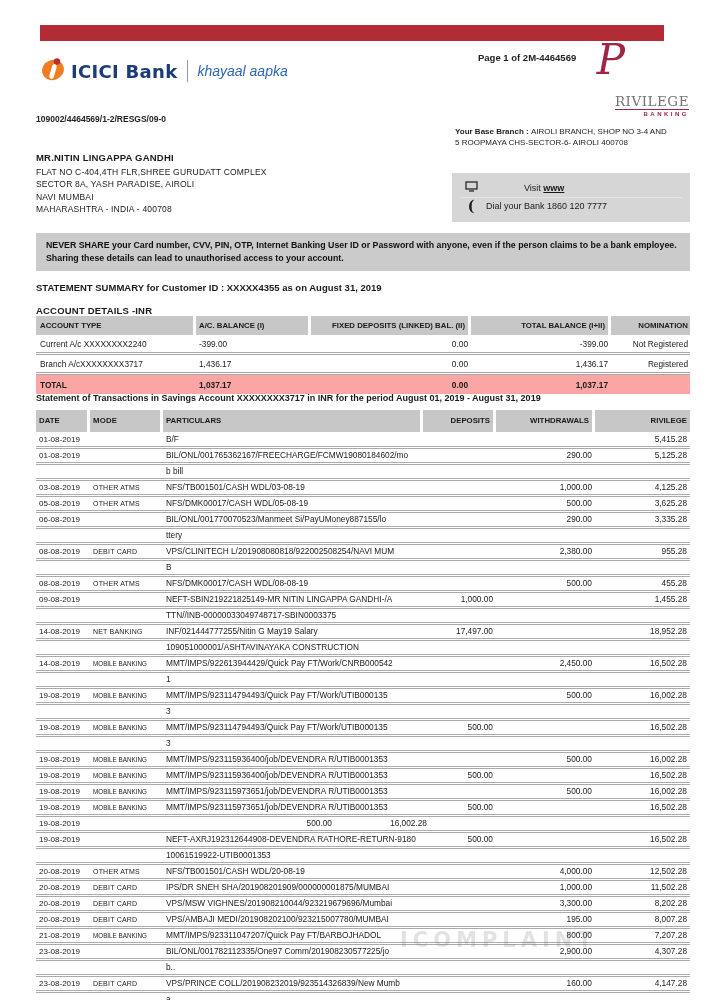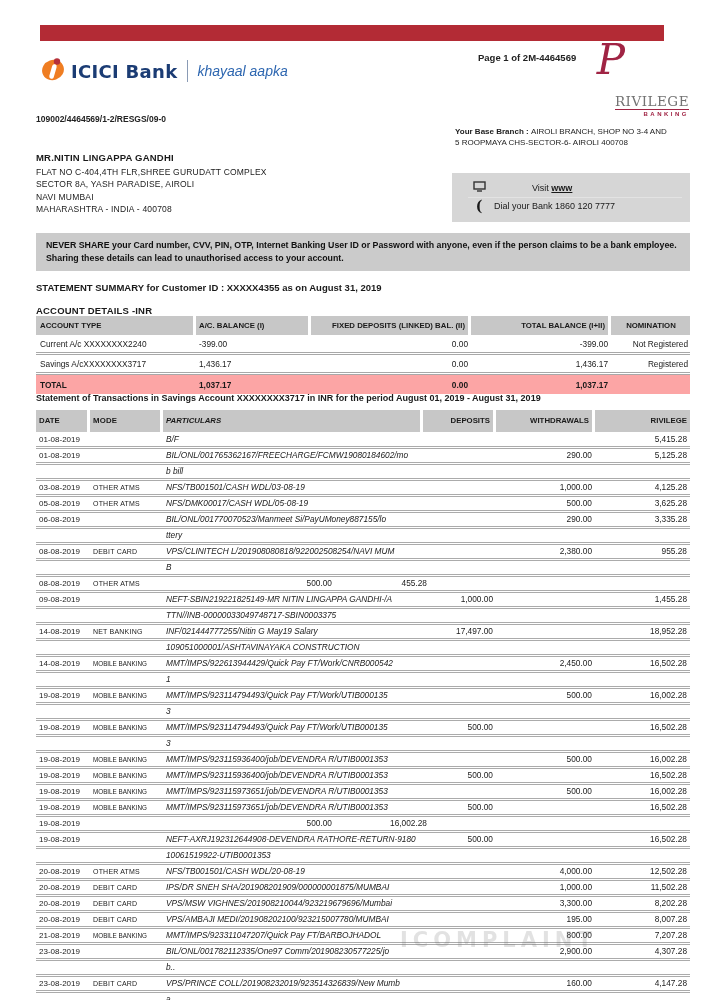--- a/index.html
+++ b/index.html
@@ -29,40 +29,40 @@
   .ref { position:absolute; left:36px; top:114px; font-size:8.5px; font-weight:bold; color:#222; }
 
   .branch { position:absolute; left:455px; top:127px; width:238px; font-size:8px; line-height:10.5px; color:#222; }
   .branch .bold { font-weight:bold; }
 
   .customer { position:absolute; left:36px; top:152px; }
   .cust-name { font-size:9.5px; font-weight:bold; margin-bottom:3px; letter-spacing:0.2px; }
   .addr-line { font-size:8.5px; line-height:12.3px; letter-spacing:0.2px; }
 
   .contact-box { position:absolute; left:452px; top:173px; width:238px; height:49px; background:#d6d6d6; padding:5px 8px; }
-  .contact-row { display:flex; align-items:center; font-size:9px; color:#1a1a1a; padding:3px 0;margin-left:8px; }
+  .contact-row { display:flex; align-items:center; font-size:9px; color:#1a1a1a; padding:3px 0; }
   .contact-row + .contact-row { border-top:1px solid #e3e3e3; }
   .c-icon { width:22px; text-align:center; margin-right:4px; }
   .visit-text { margin-left:38px; }
   .visit-link { font-weight:bold; text-decoration:underline; }
   .phone-glyph { font-weight:bold; font-size:14px; font-family:"DejaVu Serif", serif; line-height:10px; }
 
   .warning-box { position:absolute; left:36px; top:233px; width:654px; background:#cbcbcb;
                  padding:6px 10px; font-size:8.8px; font-weight:bold; line-height:13px; color:#111; }
 
   .summary-heading { position:absolute; left:36px; top:282px; font-size:9.5px; font-weight:bold; }
   .details-heading { position:absolute; left:36px; top:305px; font-size:9.5px; font-weight:bold; letter-spacing:0.2px; }
 
   
   .acc-table { position:absolute; left:36px; top:316px; width:654px; }
   .a-row { display:flex; }
   .a-row .cell { font-size:8.3px; }
   .a-header .cell { background:#c7c7c7; font-weight:bold; font-size:7.8px; padding:5px 3px;
                     border-right:3px solid #fff; }
-  .a-header .cell:last-child { border-right:none;text-align:center; }
+  .a-header .cell:last-child { border-right:none; }
   .a-body { border-bottom:3px double #a8a8a8; }
   .a-body .cell { padding:4px 3px 3px; }
   .a-total .cell { background:#fca5a5; font-weight:bold; padding:4.5px 3px; }
   .c0 { width:160px; text-align:left; padding-left:4px !important; }
   .c1 { width:115px; text-align:left; }
   .c2 { width:160px; text-align:right; }
   .c3 { width:140px; text-align:right; }
   .c4 { width:79px; text-align:right; padding-right:2px !important; }
 
   .txn-title { position:absolute; left:36px; top:393px; font-size:9px; font-weight:bold; }
@@ -71,21 +71,21 @@
   .txn-table { position:absolute; left:36px; top:410px; width:654px; }
   .t-header { display:flex; margin-bottom:1px; }
   .t-header .t-cell { background:#c7c7c7; font-weight:bold; font-size:7.8px; padding:6px 3px;
                       border-right:3px solid #fff; }
   .t-header .t-cell:last-child { border-right:none; }
   .t-row { display:flex; border-bottom:3px double #ababab; padding:1px 0 0.5px; }
   .t-cell { font-size:8.3px; line-height:9.5px; padding:1px 3px 1px; overflow:hidden; white-space:nowrap; }
   .t0 { width:54px; font-size:8px; }
   .t1 { width:73px; font-size:7px; letter-spacing:0.2px; }
   .t1.sm { font-size:6.3px; letter-spacing:0; }
-  .t2 { width:260px;font-style:italic; }
+  .t2 { width:260px; }
   .t3 { width:73px; }
   .t4 { width:99px; }
   .t5 { width:95px; }
   .num { text-align:right; }
 
   .watermark { position:absolute; left:400px; top:928px; width:300px; font-size:21px; font-weight:bold;
                letter-spacing:5px; color:rgba(110,110,110,0.20); z-index:10; pointer-events:none;
                font-family:"DejaVu Sans", sans-serif; }
 </style>
 </head>
@@ -163,21 +163,21 @@
         <div class="cell c4">NOMINATION</div>
       </div>
       <div class="a-row a-body">
         <div class="cell c0">Current A/c XXXXXXXX2240</div>
         <div class="cell c1">-399.00</div>
         <div class="cell c2">0.00</div>
         <div class="cell c3">-399.00</div>
         <div class="cell c4">Not Registered</div>
       </div>
       <div class="a-row a-body">
-        <div class="cell c0">Savings A/cXXXXXXXX3717</div>
+        <div class="cell c0">Branch A/cXXXXXXXX3717</div>
         <div class="cell c1">1,436.17</div>
         <div class="cell c2">0.00</div>
         <div class="cell c3">1,436.17</div>
         <div class="cell c4">Registered</div>
       </div>
       <div class="a-row a-total">
         <div class="cell c0">TOTAL</div>
         <div class="cell c1">1,037.17</div>
         <div class="cell c2">0.00</div>
         <div class="cell c3">1,037.17</div>
@@ -264,20 +264,21 @@
         <div class="t-cell t0"></div>
         <div class="t-cell t1"></div>
         <div class="t-cell t2">B</div>
         <div class="t-cell t3 num"></div>
         <div class="t-cell t4 num"></div>
         <div class="t-cell t5 num"></div>
       </div>
       <div class="t-row">
         <div class="t-cell t0">08-08-2019</div>
         <div class="t-cell t1">OTHER ATMS</div>
+        <div class="t-cell t2">NFS/DMK00017/CASH WDL/08-08-19</div>
         <div class="t-cell t3 num"></div>
         <div class="t-cell t4 num">500.00</div>
         <div class="t-cell t5 num">455.28</div>
       </div>
       <div class="t-row">
         <div class="t-cell t0">09-08-2019</div>
         <div class="t-cell t1"></div>
         <div class="t-cell t2">NEFT-SBIN219221825149-MR NITIN LINGAPPA GANDHI-/A</div>
         <div class="t-cell t3 num">1,000.00</div>
         <div class="t-cell t4 num"></div>

